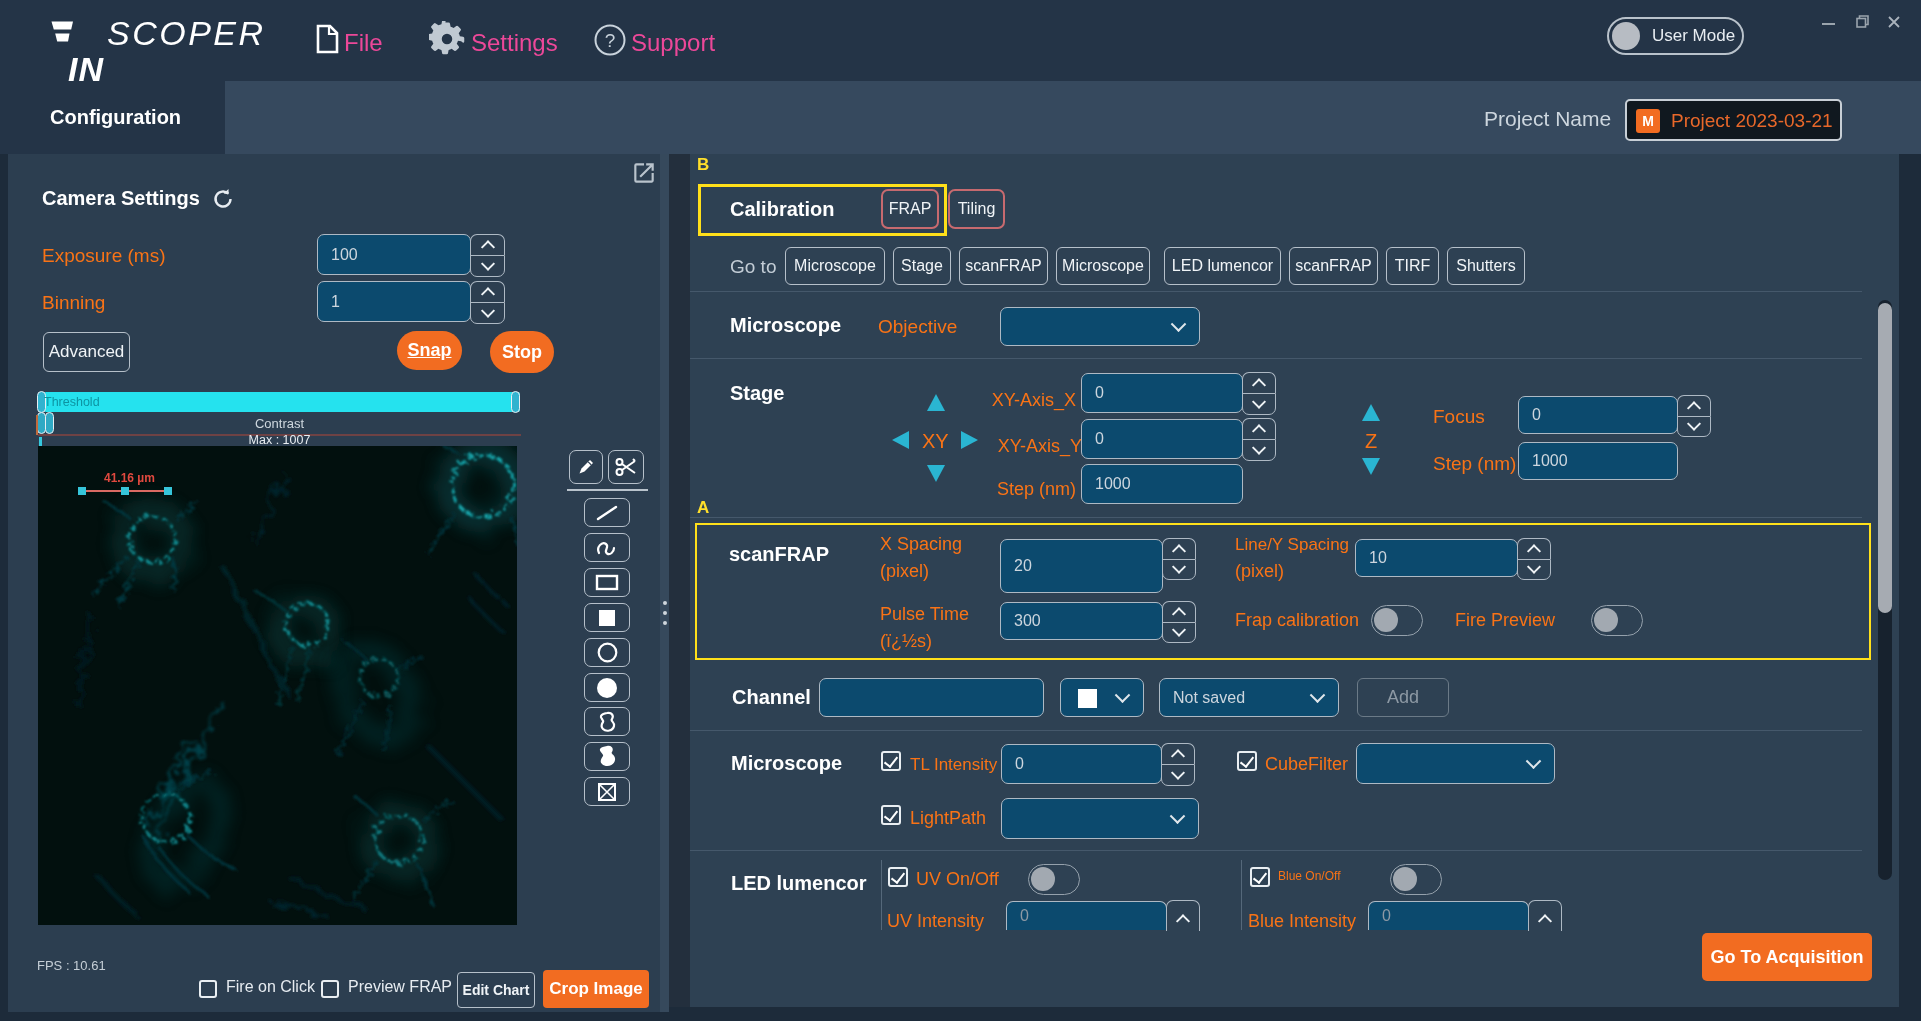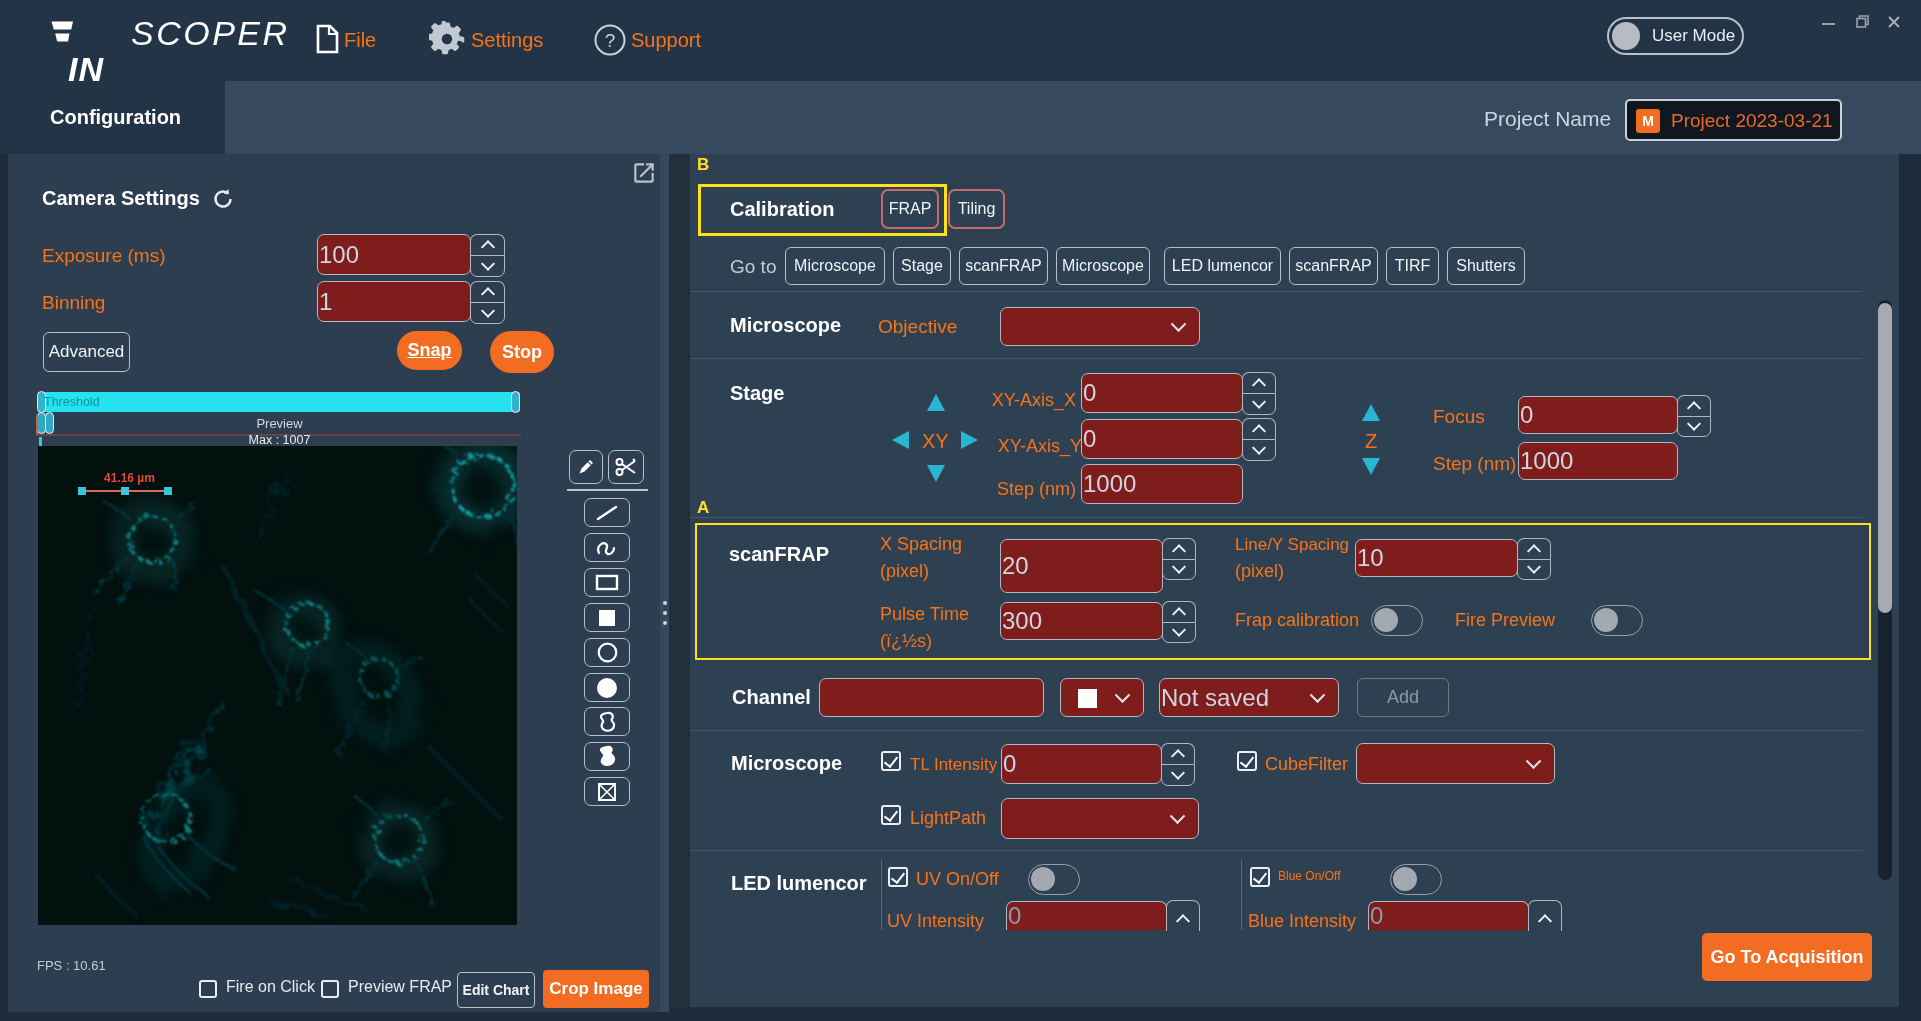--- a/index.html
+++ b/index.html
@@ -9,25 +9,25 @@
 
 
 #topbar { left:0; top:0; width:1921px; height:81px; background:#243447; }
 #tabstrip { left:0; top:81px; width:1921px; height:73px; background:#243447; }
 #tabstrip .strip { position:absolute; left:225px; top:0; width:1696px; height:73px; background:#36495e; }
 #lpanel { left:8px; top:154px; width:652px; height:858px; background:#2c3e50; }
 #splitter { left:660px; top:154px; width:9px; height:858px; background:#36495c; }
 #splitter2 { left:669px; top:154px; width:21px; height:853px; background:#232f3d; }
 #rpanel { left:690px; top:154px; width:1209px; height:853px; background:#2e4153; }
 
-.navtxt { color:#f97316; font-size:20px; }
+.navtxt { color:#ec4899; font-size:24px; }
 .boldw { color:#fff; font-weight:bold; }
 
 
-.inp { position:absolute; background:#7f1d1d; border:1.5px solid #aeb9c4; border-radius:7px; color:#cdd6de; font-size:24px; line-height:normal; display:flex; align-items:center; padding-left:1px; }
+.inp { position:absolute; background:#0c4a6e; border:1.5px solid #aeb9c4; border-radius:7px; color:#cdd6de; font-size:16px; line-height:normal; display:flex; align-items:center; padding-left:13px; }
 .spin { position:absolute; display:flex; flex-direction:column; }
 .spin > div { flex:1; border:1px solid #aeb9c4; background:transparent; position:relative; }
 .spin > div.up { border-radius:7px 7px 0 0; border-bottom:none; }
 .spin > div.dn { border-radius:0 0 7px 7px; border-top:1px solid #aeb9c4; }
 .chev { position:absolute; left:50%; top:50%; width:10px; height:10px; border-left:2.4px solid #eef2f5; border-top:2.4px solid #eef2f5; }
 .chev.u { transform:translate(-50%,-28%) rotate(45deg); }
 .chev.d { transform:translate(-50%,-72%) rotate(225deg); }
 .ddchev { position:absolute; right:15px; top:50%; width:11px; height:11px; border-left:2.4px solid #dfe6eb; border-top:2.4px solid #dfe6eb; transform:translateY(-75%) rotate(225deg); }
 
 
@@ -58,21 +58,21 @@
 <div class="abs" id="splitter"></div>
 <div class="abs" id="splitter2"></div>
 <div class="abs" id="rpanel"></div>
 
 <div class="abs" style="left:47px;top:18px;width:230px;height:40px;color:#fff;font-style:italic;font-size:34px;white-space:nowrap;">
   <svg width="26" height="24" style="position:absolute;left:0;top:2px;" viewBox="0 0 26 24">
     <polygon points="4.5,1.5 26,1.5 24.2,9.5 6.8,9.5" fill="#fff"></polygon>
     <polygon points="8.2,13.5 22.5,13.5 21,21.5 10.2,21.5" fill="#fff"></polygon>
   </svg>
   <span style="position:absolute;left:21px;top:-4px;font-weight:bold;letter-spacing:1px;margin-top:36px;">IN</span>
-  <span style="position:absolute;left:60px;top:-4px;font-weight:400;letter-spacing:2.5px;margin-left:24px;">SCOPER</span>
+  <span style="position:absolute;left:60px;top:-4px;font-weight:400;letter-spacing:2.5px;">SCOPER</span>
 </div>
 
 <div class="abs" style="left:316px;top:24px;">
   <svg width="23" height="30" viewBox="0 0 23 30">
       <path d="M2 2 h12 l7 7 v19 h-19 z" fill="none" stroke="#fff" stroke-width="2.6"></path>
       <path d="M13 2 v8 h8" fill="none" stroke="#fff" stroke-width="2.2"></path>
     </svg>
 </div>
 <div class="abs navtxt" style="left:344px;top:29px;">File</div>
 
@@ -145,21 +145,21 @@
   </div>
 
 <div class="btn" style="left:43px;top:332px;width:87px;height:40px;font-size:17px;">Advanced</div>
 <div class="obtn" style="left:397px;top:331px;width:65px;height:39px;border-radius:21px;font-size:18px;text-decoration:underline;">Snap</div>
 <div class="obtn" style="left:490px;top:331px;width:64px;height:42px;border-radius:21px;font-size:18px;">Stop</div>
 
 <div class="abs" style="left:44px;top:392px;width:476px;height:20px;background:#25e2ee;border-radius:2px;"></div>
 <div class="abs" style="left:37px;top:391px;width:9px;height:22px;background:#31b3cf;border:1.5px solid #e8eef2;border-radius:5px;"></div>
 <div class="abs" style="left:511px;top:391px;width:9px;height:22px;background:#31b3cf;border:1.5px solid #e8eef2;border-radius:5px;"></div>
 <div class="abs" style="left:44px;top:395px;width:476px;text-align:left;font-size:12.5px;color:#0d94a2;">Threshold</div>
-<div class="abs" style="left:38px;top:416px;width:483px;text-align:center;font-size:13px;color:#cfd8df;">Preview</div>
+<div class="abs" style="left:38px;top:416px;width:483px;text-align:center;font-size:13px;color:#cfd8df;">Contrast</div>
 <div class="abs" style="left:37px;top:412px;width:9px;height:22px;background:#2fa9c4;border:1.5px solid #e8eef2;border-radius:5px;"></div>
 <div class="abs" style="left:45px;top:412px;width:9px;height:22px;background:#2fa9c4;border:1.5px solid #e8eef2;border-radius:5px;"></div>
 <div class="abs" style="left:38px;top:434px;width:483px;height:2px;background:#6e4244;"></div>
 <div class="abs" style="left:36px;top:415px;width:2px;height:20px;background:#c06b3e;"></div>
 <div class="abs" style="left:39px;top:437px;width:3px;height:9px;background:#35c9de;"></div>
 <div class="abs" style="left:38px;top:433px;width:483px;text-align:center;font-size:12.5px;color:#e9eef2;">Max : 1007</div>
 
 <div class="abs" id="scope" style="left:38px;top:446px;width:479px;height:479px;background:#02100e;">
 <svg width="479" height="479" viewBox="0 0 479 479">
   <defs>

